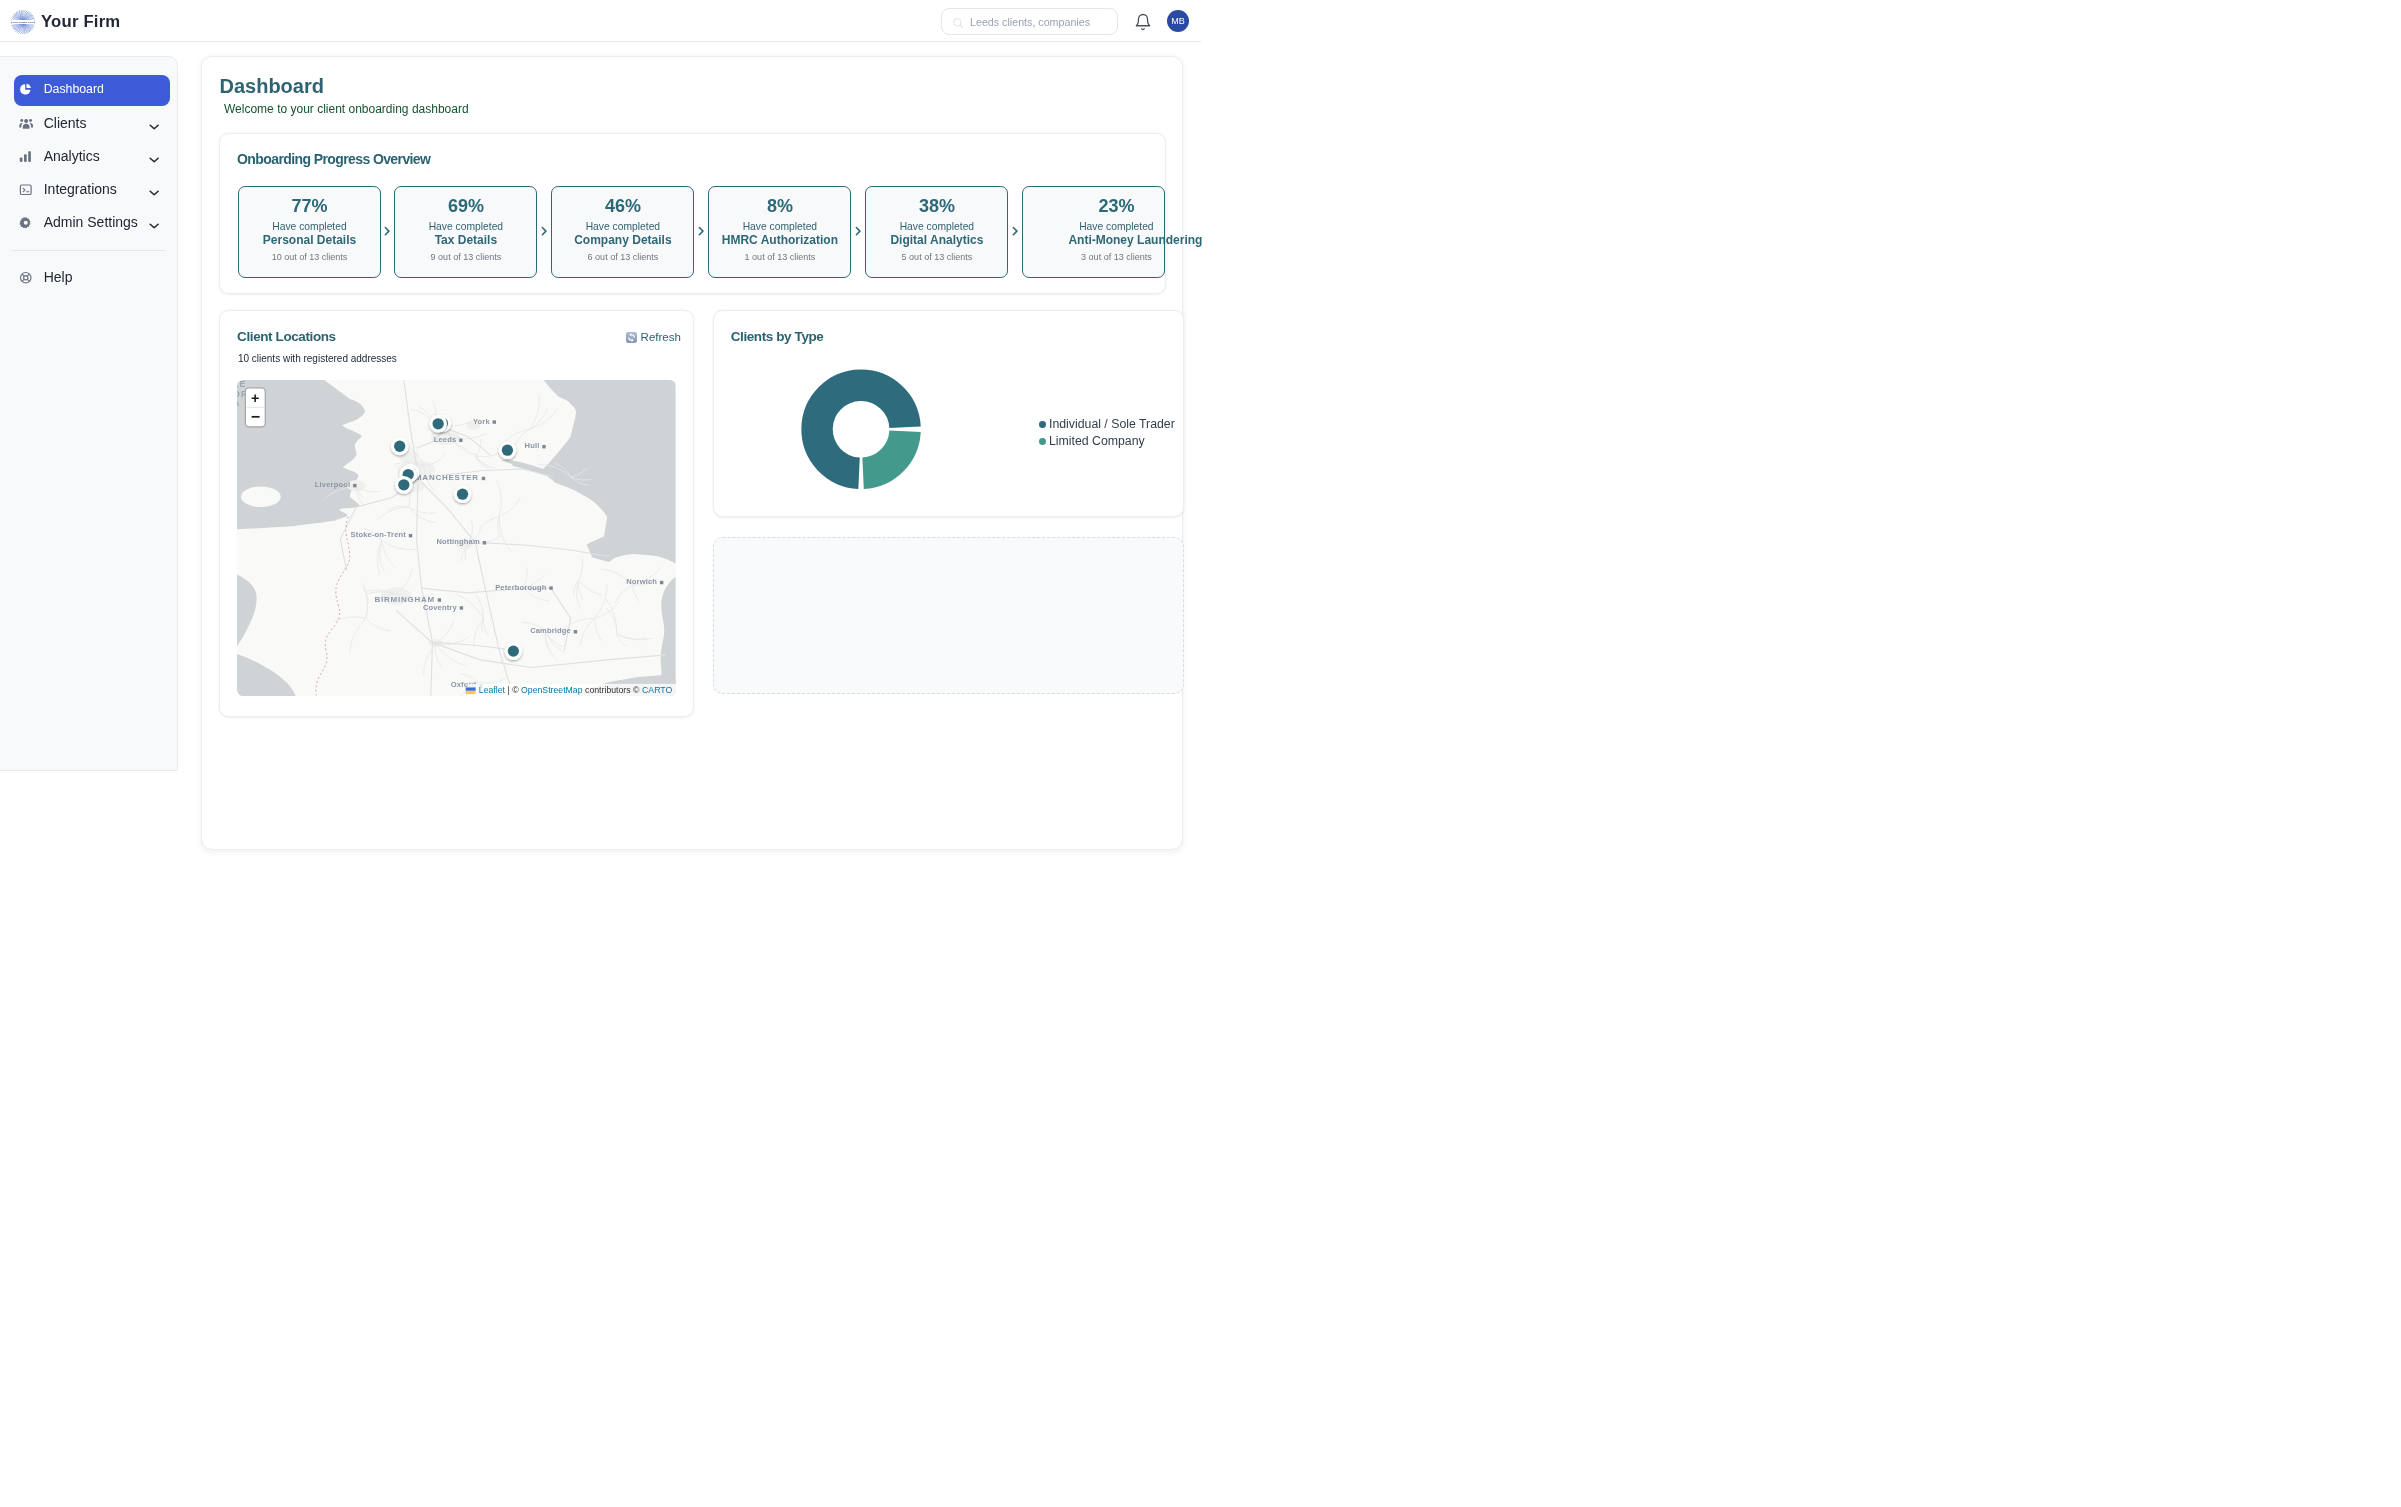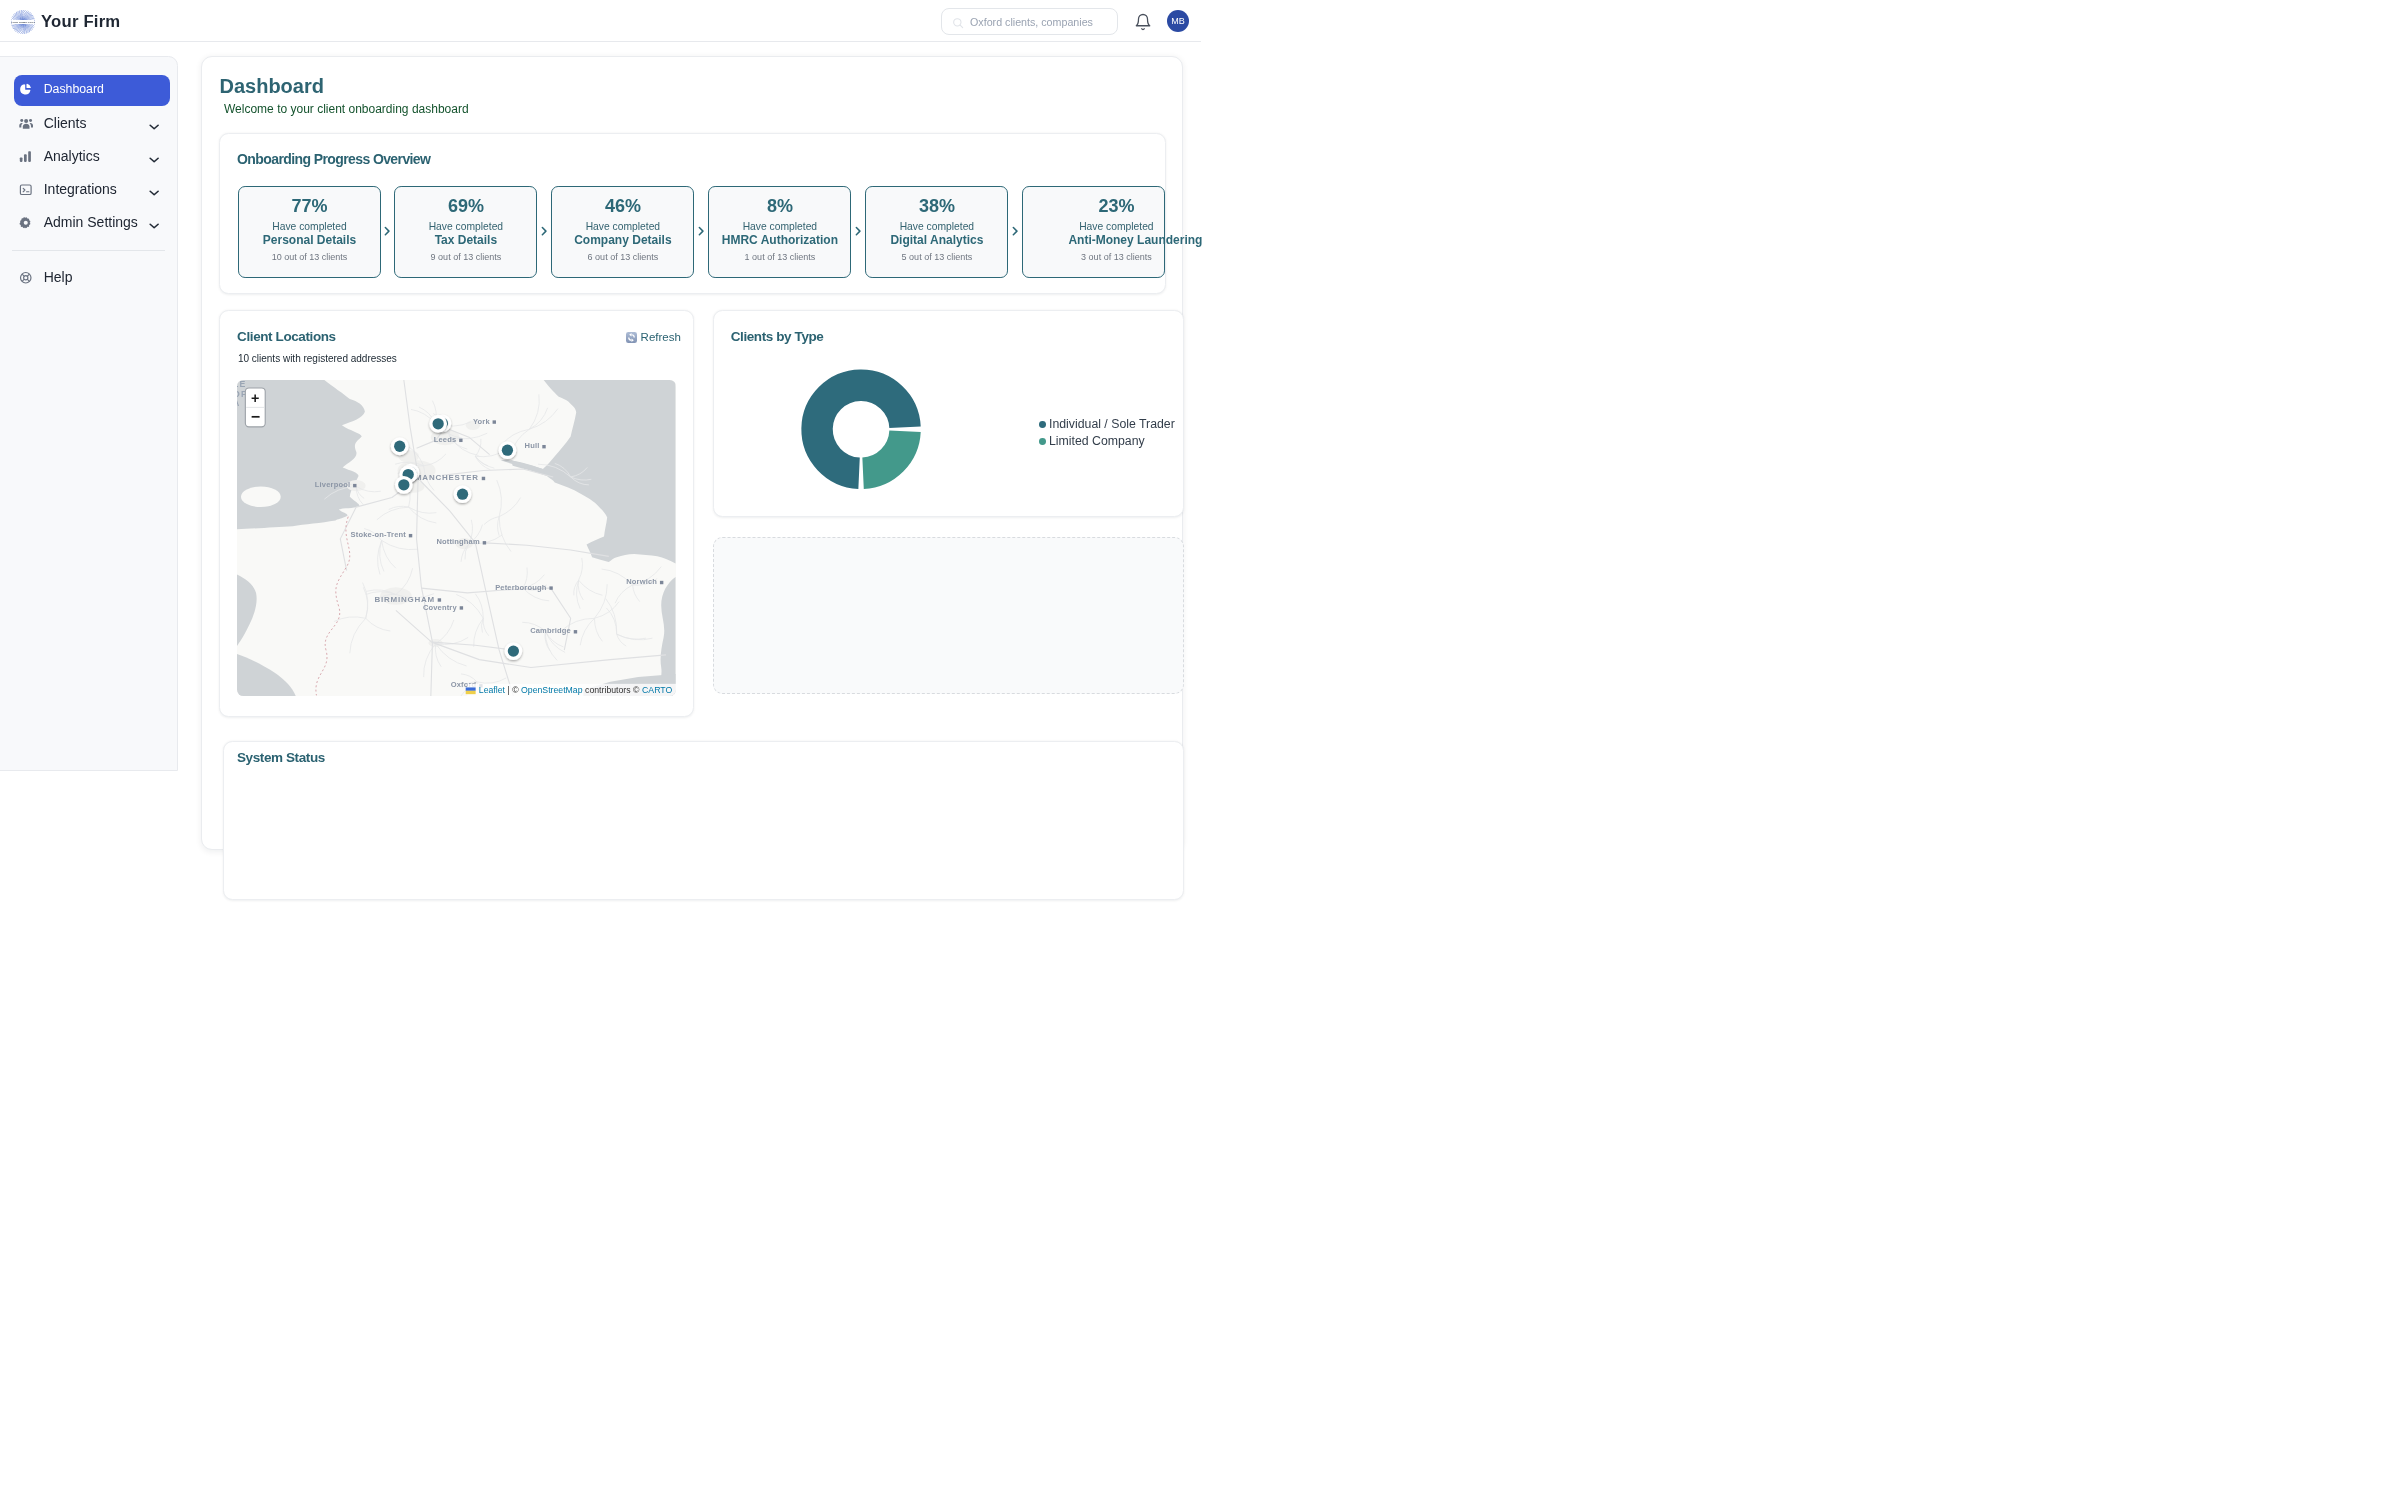--- a/index.html
+++ b/index.html
@@ -112,21 +112,21 @@
         </g>
 <rect x="1" y="12.3" width="28" height="5.4" fill="#ffffff"></rect>
 <text x="15" y="16.2" font-size="3.1" font-weight="bold" fill="#3A4350" text-anchor="middle" font-family="Liberation Sans, sans-serif" letter-spacing="0.1">YOUR FIRMS LOGO</text>
 </svg></div>
   <div id="brand">Your Firm</div>
   <div id="searchbox">
     <svg class="abs" style="left:10.3px;top:8px;" width="12" height="12" viewBox="0 0 18 18">
       <circle cx="8" cy="8" r="5.5" fill="none" stroke="#E0E3E8" stroke-width="1.6"></circle>
       <line x1="12.2" y1="12.2" x2="16" y2="16" stroke="#E0E3E8" stroke-width="1.6" stroke-linecap="round"></line>
     </svg>
-    <div class="ph">Oxford clients, companies</div>
+    <div class="ph">Leeds clients, companies</div>
   </div>
   <svg class="abs" style="left:1134px;top:12px;" width="18" height="20" viewBox="0 0 24 24" fill="none" stroke="#49505C" stroke-width="1.7" stroke-linecap="round" stroke-linejoin="round">
     <path d="M18 8A6 6 0 0 0 6 8c0 7-3 9-3 9h18s-3-2-3-9"></path>
     <path d="M13.73 21a2 2 0 0 1-3.46 0"></path>
   </svg>
   <div id="avatar">MB</div>
 </div>
 
 <div id="sidebar">
   <div id="nav-active">
@@ -495,17 +495,14 @@
 <path d="M240.44 151.62 A55.5 55.5 0 0 1 187.52 204.54" fill="none" stroke="#43998B" stroke-width="39.6"></path>
 </svg>
     <div class="legdot" style="left:325px;top:110px;background:#2E6B7C;"></div>
     <div class="legtxt" style="left:335px;top:106px;">Individual / Sole Trader</div>
     <div class="legdot" style="left:325px;top:127px;background:#43998B;"></div>
     <div class="legtxt" style="left:335px;top:123px;">Limited Company</div>
   </div>
 
   <div id="dashedbox"></div>
 
-  <div class="card" id="syscard">
-    <div class="ctitle" style="top:8px; left:13px;">System Status</div>
-  </div>
 </div>
 
 
 </body></html>

